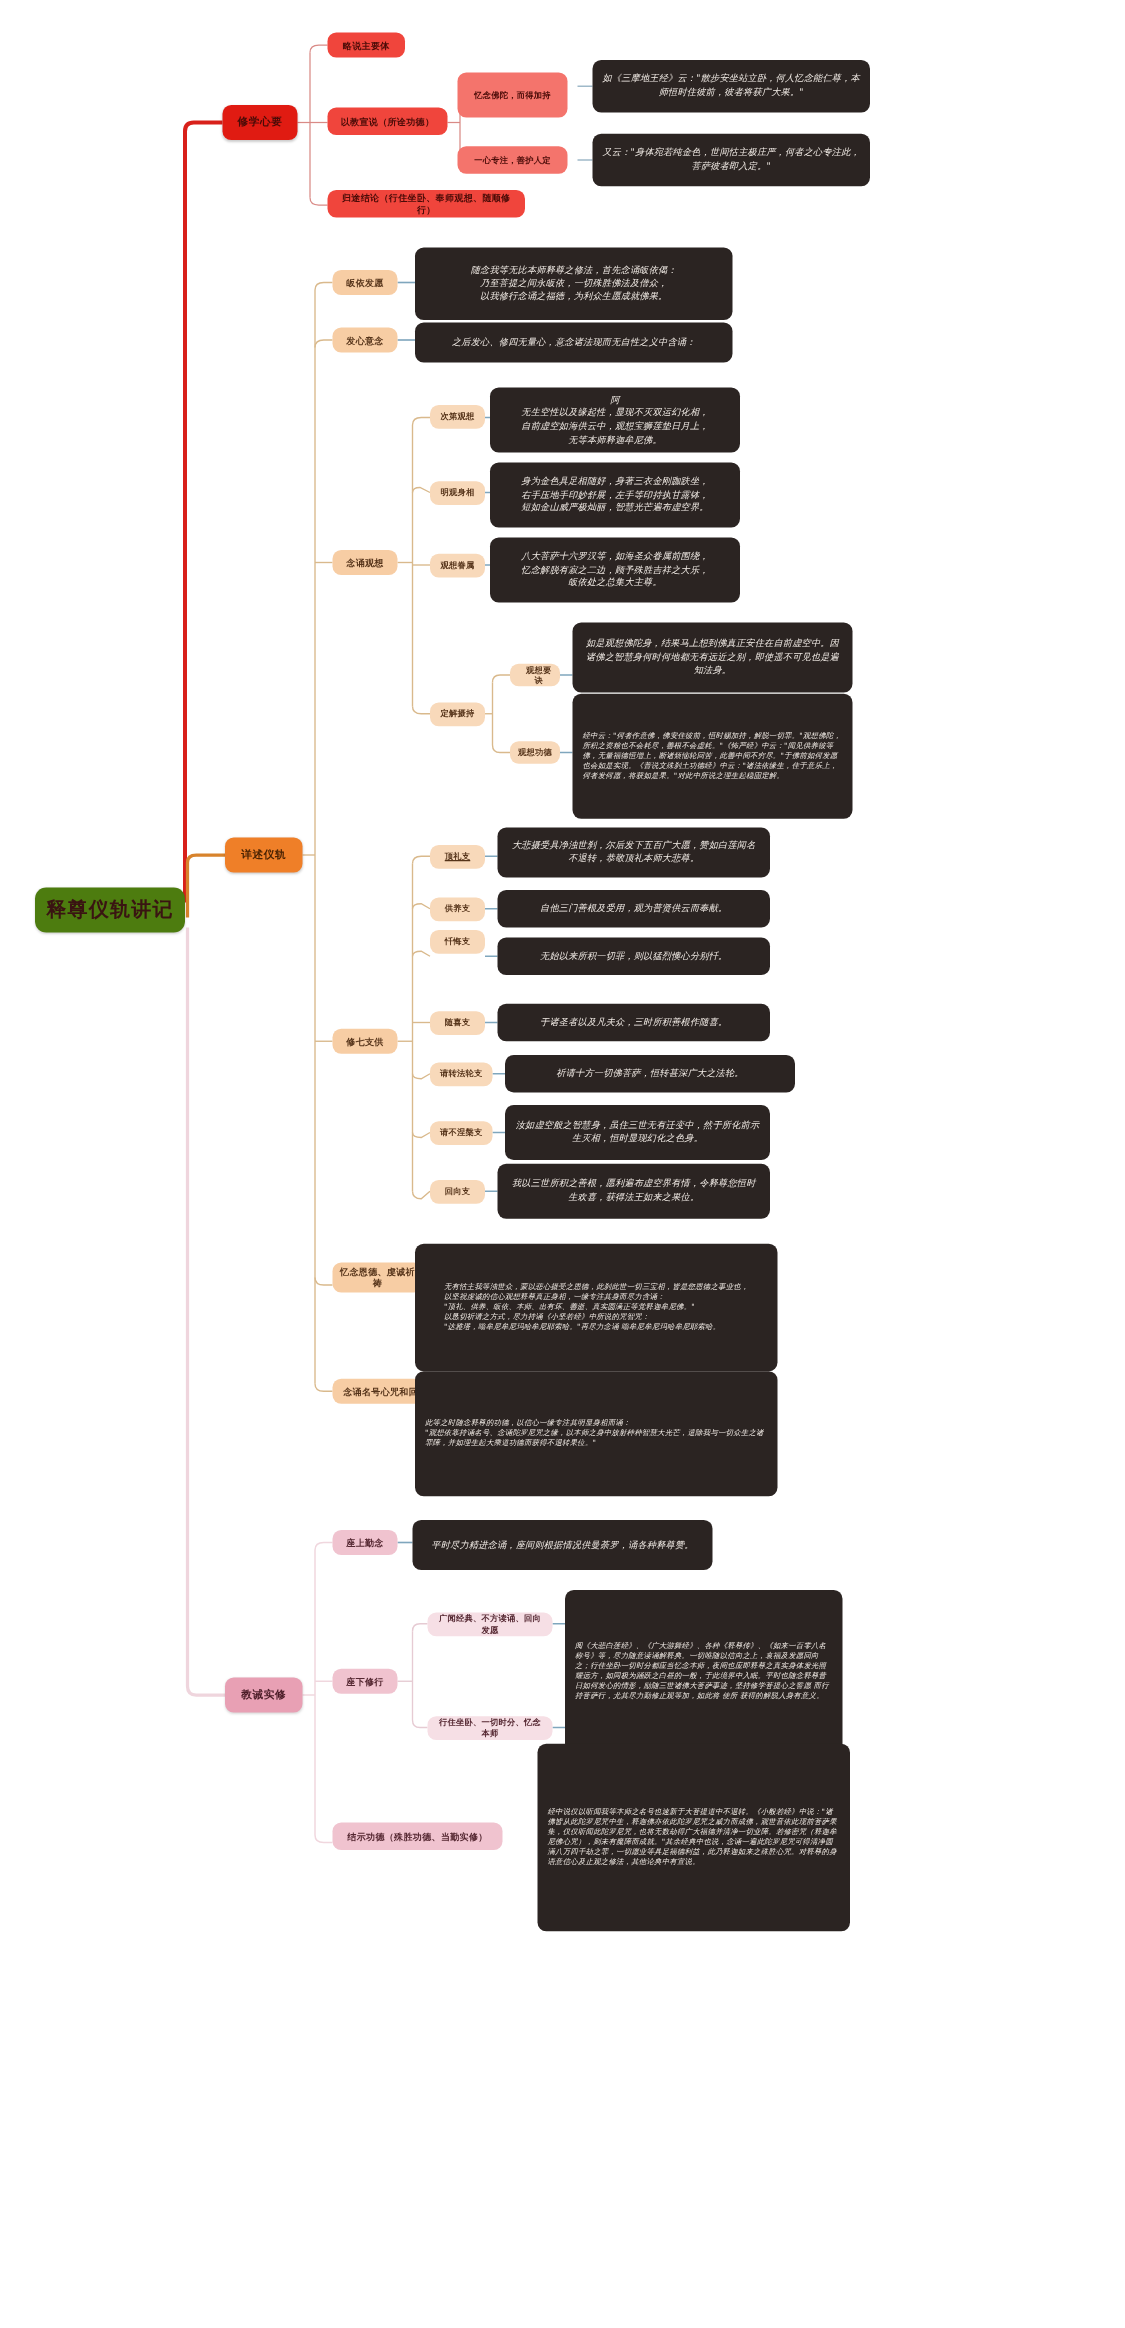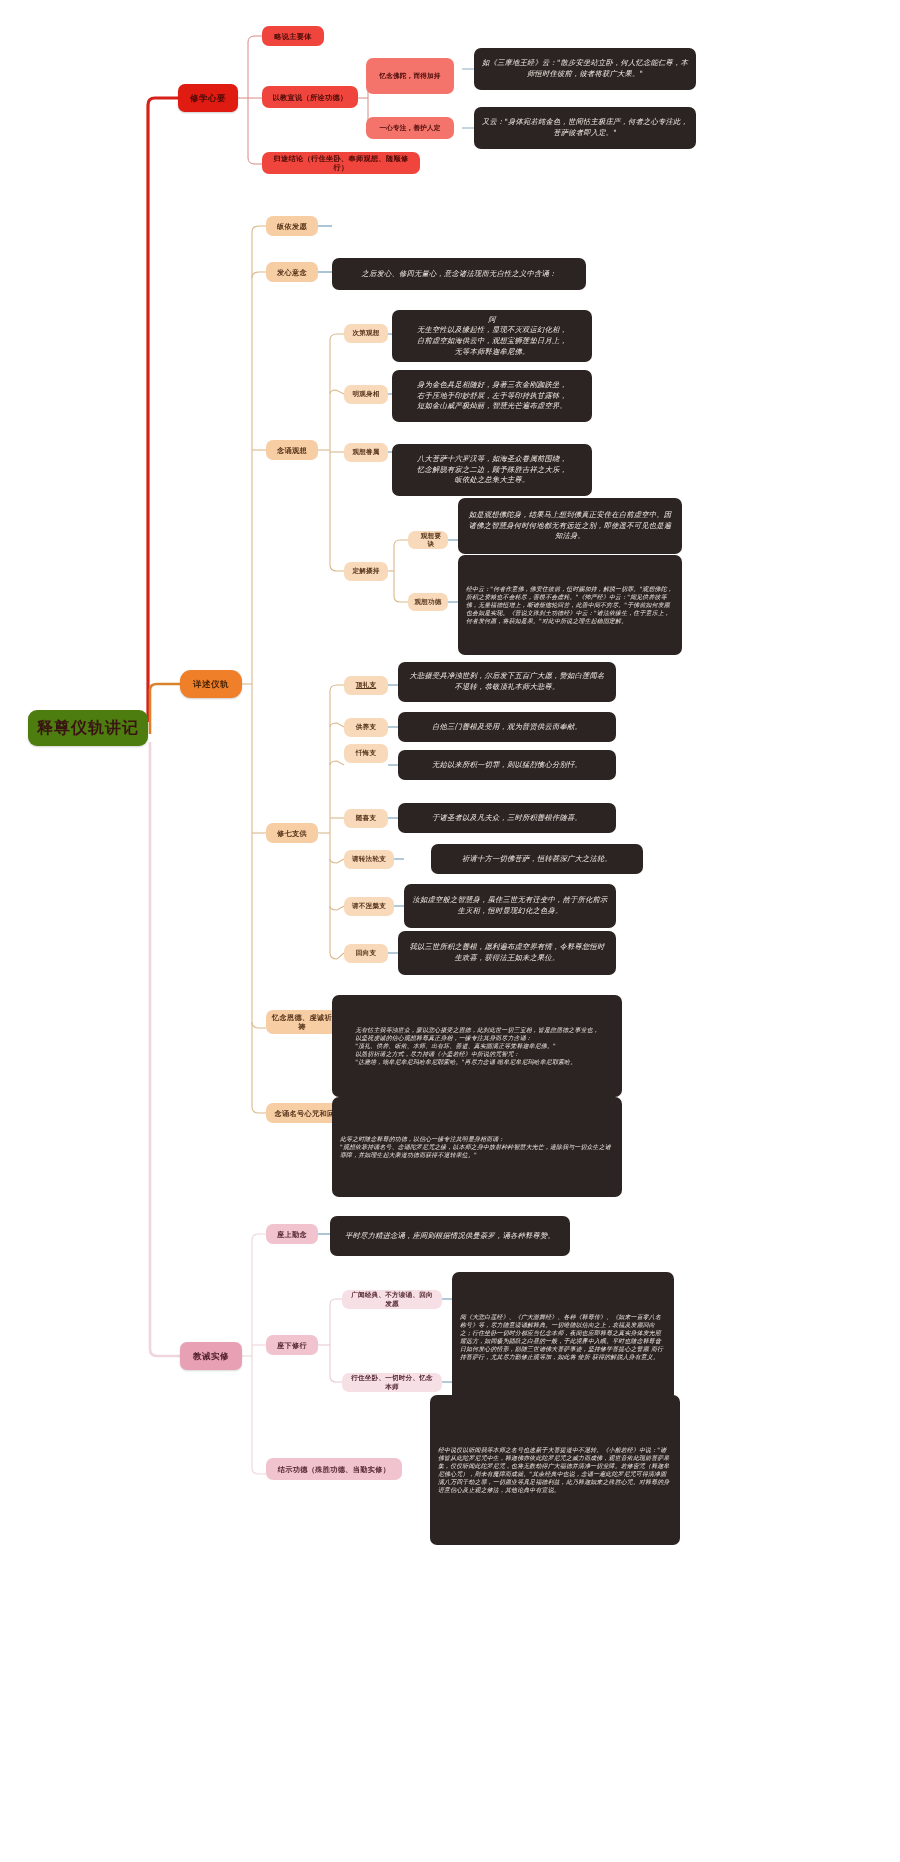--- a/index.html
+++ b/index.html
@@ -28,21 +28,21 @@
     color: #3a1412;
     font-size: 16px;
     font-weight: bold;
     border-radius: 9px;
     box-shadow: 0 1px 2px rgba(0,0,0,.18);
     letter-spacing: 1px;
   }
 
   
   .n-b1-red   { background: #e01b12; color: #4a0b07; font-size: 8.5px; font-weight: bold; box-shadow: 0 1px 2px rgba(0,0,0,.2); letter-spacing:.5px;}
-  .n-b1-org   { background: #ef7f28; color: #4a2303; font-size: 8.5px; font-weight: bold; box-shadow: 0 1px 2px rgba(0,0,0,.2); letter-spacing:.5px;border-radius:11px;}
+  .n-b1-org   { background: #ef7f28; color: #4a2303; font-size: 8.5px; font-weight: bold; box-shadow: 0 1px 2px rgba(0,0,0,.2); letter-spacing:.5px;}
   .n-b1-pink  { background: #e8a0b4; color: #4a1c27; font-size: 8.5px; font-weight: bold; box-shadow: 0 1px 2px rgba(0,0,0,.15); letter-spacing:.5px;}
 
   
   .n-l2-red   { background: #f0453c; color: #4a0b07; font-size: 7.2px; font-weight: bold; letter-spacing:.3px;}
   .n-l2-org   { background: #f7cda4; color: #56341a; font-size: 7.2px; font-weight: bold; letter-spacing:.3px;}
   .n-l2-pink  { background: #f0c3cf; color: #542731; font-size: 7.2px; font-weight: bold; letter-spacing:.3px;}
 
   
   .n-l3-red   { background: #f4746c; color: #4a0b07; font-size: 6.6px; font-weight: bold; letter-spacing:.2px;}
   .n-l3-org   { background: #f8d9ba; color: #56341a; font-size: 6.6px; font-weight: bold; letter-spacing:.2px;}
@@ -175,40 +175,43 @@
   <div class="node n-l3-red" style="left:366px; top:117px; width:88px; height:22px;">一心专注，善护人定</div>
 
   <div class="node n-detail" style="left:474px; top:48px; width:222px; height:42px;">如《三摩地王经》云："散步安坐站立卧，何人忆念能仁尊，本师恒时住彼前，彼者将获广大果。"</div>
 
   <div class="node n-detail" style="left:474px; top:107px; width:222px; height:42px;">又云："身体宛若纯金色，世间怙主极庄严，何者之心专注此，菩萨彼者即入定。"</div>
 
   <div class="node n-b1-org" style="left:180px; top:670px; width:62px; height:28px;">详述仪轨</div>
 
   <div class="node n-l2-org" style="left:266px; top:216px; width:52px; height:20px;">皈依发愿</div>
 
+  <div class="node n-detail" style="left:332px; top:198px; width:254px; height:58px;">随念我等无比本师释尊之修法，首先念诵皈依偈：
+乃至菩提之间永皈依，一切殊胜佛法及僧众，
+以我修行念诵之福德，为利众生愿成就佛果。</div>
 
   <div class="node n-l2-org" style="left:266px; top:262px; width:52px; height:20px;">发心意念</div>
 
   <div class="node n-detail" style="left:332px; top:258px; width:254px; height:32px;">之后发心、修四无量心，意念诸法现而无自性之义中含诵：</div>
 
   <div class="node n-l2-org" style="left:266px; top:440px; width:52px; height:20px;">念诵观想</div>
 
   <div class="node n-l3-org" style="left:344px; top:324px; width:44px; height:19px;">次第观想</div>
   <div class="node n-detail" style="left:392px; top:310px; width:200px; height:52px;">阿
 无生空性以及缘起性，显现不灭双运幻化相，
 自前虚空如海供云中，观想宝狮莲垫日月上，
 无等本师释迦牟尼佛。</div>
 
   <div class="node n-l3-org" style="left:344px; top:385px; width:44px; height:19px;">明观身相</div>
   <div class="node n-detail" style="left:392px; top:370px; width:200px; height:52px;">身为金色具足相随好，身著三衣金刚跏趺坐，
 右手压地手印妙舒展，左手等印持执甘露钵，
 短如金山威严极灿丽，智慧光芒遍布虚空界。</div>
 
   <div class="node n-l3-org" style="left:344px; top:443px; width:44px; height:19px;">观想眷属</div>
-  <div class="node n-detail" style="left:392px; top:444px; width:200px; height:52px;text-align:center;">八大菩萨十六罗汉等，如海圣众眷属前围绕，
+  <div class="node n-detail" style="left:392px; top:430px; width:200px; height:52px;text-align:center;">八大菩萨十六罗汉等，如海圣众眷属前围绕，
 忆念解脱有寂之二边，顾予殊胜吉祥之大乐，
 皈依处之总集大主尊。</div>
 
   <div class="node n-l3-org" style="left:344px; top:562px; width:44px; height:19px;">定解摄持</div>
 
   <div class="node n-l3-org" style="left:408px; top:531px; width:40px; height:18px;padding-left:12px;">观想要诀</div>
   <div class="node n-detail" style="left:458px; top:498px; width:224px; height:56px;">如是观想佛陀身，结果马上想到佛真正安住在自前虚空中。因诸佛之智慧身何时何地都无有远近之别，即使遥不可见也是遍知法身。</div>
 
   <div class="node n-l3-org" style="left:408px; top:593px; width:40px; height:18px;">观想功德</div>
   <div class="node n-detail tiny" style="left:458px; top:555px; width:224px; height:100px; text-align:left;">经中云："何者作意佛，佛安住彼前，恒时赐加持，解脱一切罪。"观想佛陀，所积之资粮也不会耗尽，善根不会虚耗。"《怖严经》中云："闻见供养彼等佛，无量福德恒增上，断诸烦恼轮回苦，此善中间不穷尽。"于佛前如何发愿也会如是实现。《普说文殊刹土功德经》中云："诸法依缘生，住于意乐上，何者发何愿，将获如是果。"对此中所说之理生起稳固定解。</div>
@@ -221,21 +224,21 @@
   <div class="node n-l3-org" style="left:344px; top:718px; width:44px; height:19px;">供养支</div>
   <div class="node n-detail" style="left:398px; top:712px; width:218px; height:30px;">自他三门善根及受用，观为普贤供云而奉献。</div>
 
   <div class="node n-l3-org" style="left:344px; top:744px; width:44px; height:19px;">忏悔支</div>
   <div class="node n-detail" style="left:398px; top:750px; width:218px; height:30px;">无始以来所积一切罪，则以猛烈懊心分别忏。</div>
 
   <div class="node n-l3-org" style="left:344px; top:809px; width:44px; height:19px;">随喜支</div>
   <div class="node n-detail" style="left:398px; top:803px; width:218px; height:30px;">于诸圣者以及凡夫众，三时所积善根作随喜。</div>
 
   <div class="node n-l3-org" style="left:344px; top:850px; width:50px; height:19px;">请转法轮支</div>
-  <div class="node n-detail" style="left:404px; top:844px; width:212px; height:30px;margin-left:27px;">祈请十方一切佛菩萨，恒转甚深广大之法轮。</div>
+  <div class="node n-detail" style="left:404px; top:844px; width:232px; height:30px;">祈请十方一切佛菩萨，恒转甚深广大之法轮。</div>
 
   <div class="node n-l3-org" style="left:344px; top:897px; width:50px; height:19px;">请不涅槃支</div>
   <div class="node n-detail" style="left:404px; top:884px; width:212px; height:44px;">汝如虚空般之智慧身，虽住三世无有迁变中，然于所化前示生灭相，恒时显现幻化之色身。</div>
 
   <div class="node n-l3-org" style="left:344px; top:944px; width:44px; height:19px;">回向支</div>
   <div class="node n-detail" style="left:398px; top:931px; width:218px; height:44px;">我以三世所积之善根，愿利遍布虚空界有情，令释尊您恒时生欢喜，获得法王如来之果位。</div>
 
   <div class="node n-l2-org" style="left:266px; top:1010px; width:72px; height:24px;">忆念恩德、虔诚祈祷</div>
   <div class="node n-detail tiny" style="left:332px; top:995px; width:290px; height:102px; text-align:left;">无有怙主我等浊世众，蒙以悲心摄受之恩德，此刹此世一切三宝相，皆是您恩德之事业也，
 以坚祝虔诚的信心观想释尊真正身相，一缘专注其身而尽力含诵：

